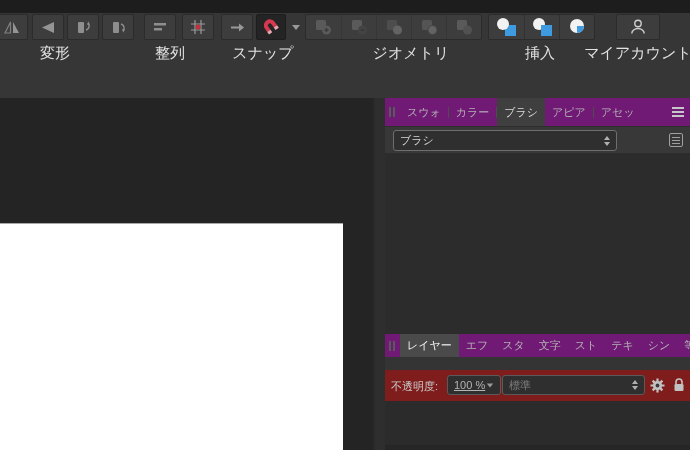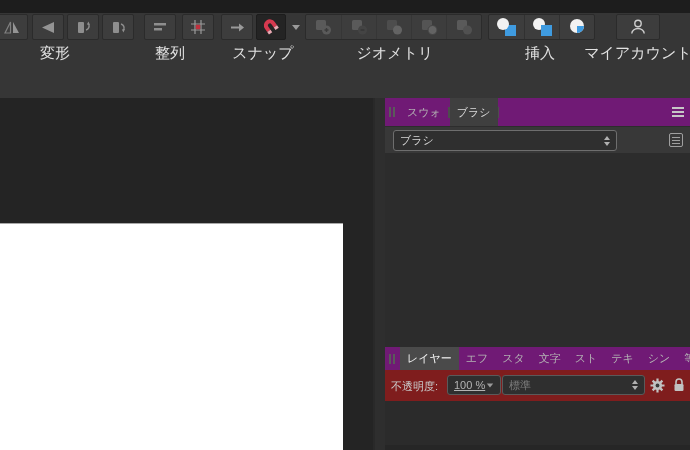--- a/index.html
+++ b/index.html
@@ -48,21 +48,21 @@
 
   
   .canvas { position:absolute; left:0; top:98px; width:373px; height:352px; background:#242424; }
   .artboard { position:absolute; left:0; top:125px; width:343px; height:227px; background:#ffffff; border-top:1px solid #a8a8a8; }
   .gutter { position:absolute; left:373px; top:98px; width:12px; height:352px; background:#2e2e2e; border-left:2px solid #292929; }
 
   
   .panel { position:absolute; left:385px; width:305px; }
   .tabbar { display:flex; align-items:stretch; background:#701a75; }
   .tabbar-upper { top:98px; height:28px; }
-  .tabbar-lower { top:347px; height:23px; }
+  .tabbar-lower { top:334px; height:23px; }
   .grip { display:flex; gap:2px; align-items:center; padding:0 5px 0 4px; }
   .grip i { display:block; width:2px; height:10px; background:#5a5a5a; }
   .tab {
     display:flex; align-items:center; padding:0 7px;
     font-size:11px; color:#b4b4b4; white-space:nowrap;
   }
   .tab.active-upper { background:#3f3f3f; color:#dcdcdc; }
   .tab.active-lower { background:#4a4a4a; color:#f2f2f2; }
   .tabsep { width:1px; height:11px; background:#4d4d4d; align-self:center; }
   .panelmenu { margin-left:auto; display:flex; align-items:center; padding-right:6px; }
@@ -220,40 +220,43 @@
     <div class="tb-btn" style="left:616px;width:44px;">
       <svg class="icon" width="20" height="20" viewBox="0 0 20 20">
         <circle cx="10" cy="6.5" r="3.2" fill="none" stroke="#cfcfcf" stroke-width="1.4"></circle>
         <path d="M3.8 16.5 a6.2 5 0 0 1 12.4 0" fill="none" stroke="#cfcfcf" stroke-width="1.4"></path>
       </svg>
     </div>
 
     <span class="tb-label" style="left:55px;">変形</span>
     <span class="tb-label" style="left:155px;margin-left:15px;">整列</span>
     <span class="tb-label" style="left:235px;margin-left:28px;">スナップ</span>
-    <span class="tb-label" style="left:395px;">ジオメトリ</span>
+    <span class="tb-label" style="left:411px;">ジオメトリ</span>
     <span class="tb-label" style="left:540px;">挿入</span>
     <span class="tb-label" style="left:638px;">マイアカウント</span>
   </div>
 
   <div class="canvas">
     <div class="artboard"></div>
   </div>
   <div class="gutter"></div>
 
   <div class="panel tabbar tabbar-upper" style="position:absolute;">
     <span class="grip">
         <i></i>
         <i></i>
       </span>
     <span class="tab">スウォ</span>
     <span class="tabsep"></span>
+    <span class="tab">カラー</span>
     <span class="tabsep"></span>
     <span class="tab active-upper">ブラシ</span>
-    <span class="tabsep"></span>
+    <span class="tab">アピア</span>
+    <span class="tabsep"></span>
+    <span class="tab">アセッ</span>
     <span class="panelmenu">
       <span class="menu-lines">
           <b></b>
           <b></b>
           <b></b>
         </span>
     </span>
   </div>
 
   <div class="panel dropdown-row">

